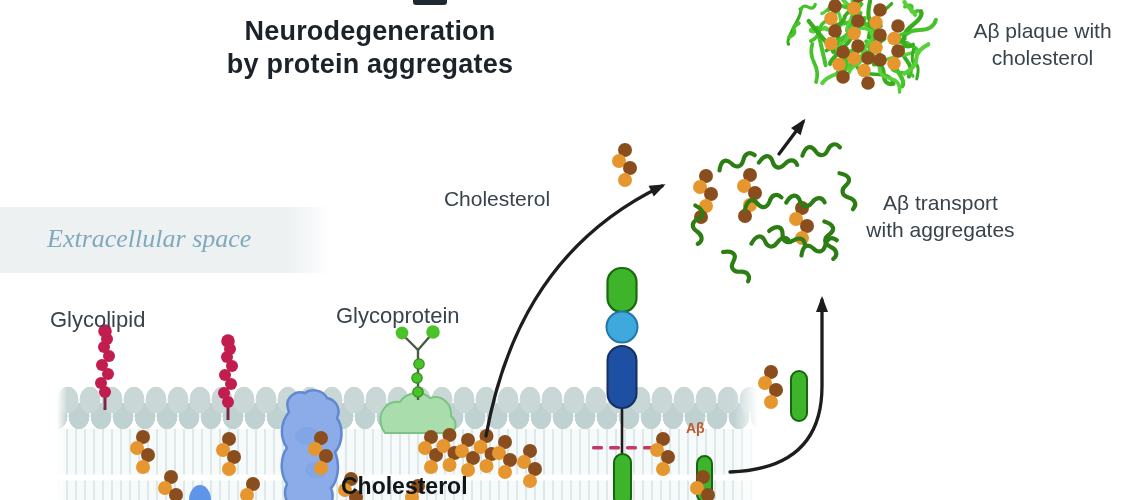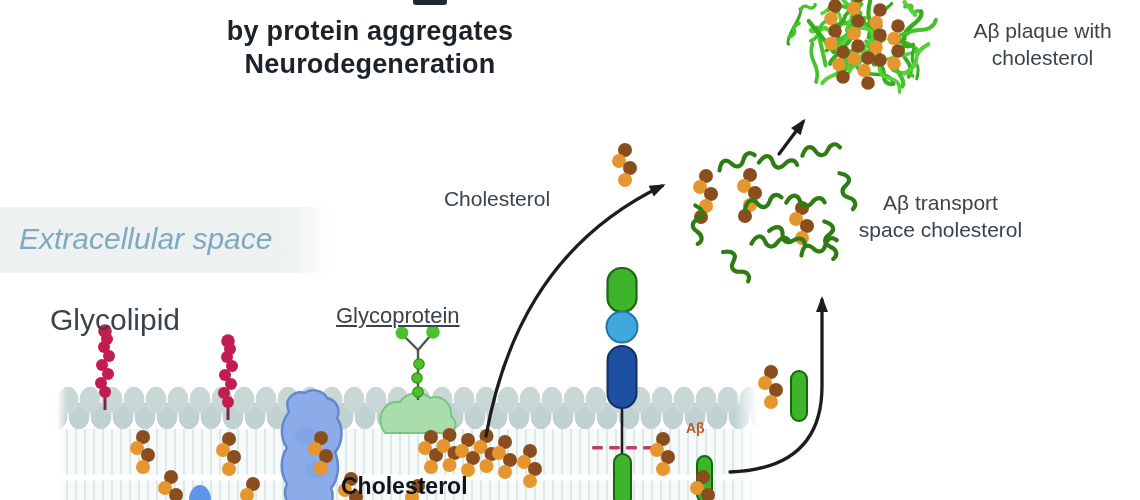--- a/index.html
+++ b/index.html
@@ -12,32 +12,33 @@
   
   .title{
     left:165px;top:15px;width:410px;text-align:center;
     font-size:27px;font-weight:bold;line-height:33px;color:var(--title-text,#1b222a);
     letter-spacing:.2px;z-index:3;
   }
   .lbl{color:var(--label-text,#39434b);font-size:21px;line-height:27px;text-align:center;z-index:3;}
   .lbl-plaque{left:945px;top:17px;width:195px;}
   .lbl-transport{left:412px;top:185px;width:170px;}
   .lbl-oligomers{left:848px;top:189px;width:185px;}
-  .lbl-glycolipid{left:50px;top:306px;width:140px;text-align:left;font-size:30px;}
-  .lbl-glycoprotein{left:336px;top:302px;width:160px;text-align:left;font-size:22px;text-decoration:underline;}
+  .lbl-glycolipid{left:50px;top:306px;width:140px;text-align:left;font-size:22px;}
+  .lbl-glycoprotein{left:336px;top:302px;width:160px;text-align:left;font-size:22px;}
   .lbl-cholesterol{left:341px;top:473px;width:160px;text-align:left;font-size:23px;font-weight:bold;color:var(--cholesterol-label-text,#101519);}
   .lbl-ab{left:686px;top:415px;width:50px;text-align:left;font-size:14px;font-weight:bold;color:var(--ab-label-orange,#bf5a2c);}
   .extracellular{
     left:0;top:207px;width:332px;height:66px;z-index:3;
     background:linear-gradient(90deg,var(--extracellular-bg,#edf1f2) 86%,rgba(237,241,242,0));
   }
   .extracellular span{
-    position:absolute;left:19px;top:0;line-height:64px;
-    font-size:30px;font-style:italic;color:var(--extracellular-text,#7fa9bd);
+    position:absolute;left:47px;top:0;line-height:64px;
+    font-size:26px;font-style:italic;color:var(--extracellular-text,#7fa9bd);
     white-space:nowrap;
+    font-family:Liberation Serif, serif;
   }
   .cut-mark{left:413px;top:0;width:34px;height:5px;background:#202830;border-radius:0 0 3px 3px;z-index:3;}
   
   .membrane{
     left:57px;top:385px;width:701px;height:115px;z-index:1;
     -webkit-mask-image:linear-gradient(90deg,transparent 0,#000 10px,#000 calc(100% - 24px),transparent 100%);
             mask-image:linear-gradient(90deg,transparent 0,#000 10px,#000 calc(100% - 24px),transparent 100%);
   }
   .m-heads{
     position:absolute;left:0;top:0;width:100%;height:46px;
@@ -58,36 +59,36 @@
   svg.scene{position:absolute;left:0;top:0;z-index:2;pointer-events:none;}
 </style>
 </head>
 <body>
 
 <div class="stage">
 
   <div class="abs cut-mark"></div>
 
   <div class="abs title">
+    <div>Neurodegeneration</div>
     <div>by protein aggregates</div>
-    <div>Neurodegeneration</div>
   </div>
 
   <div class="abs lbl lbl-plaque">
     <div>Aβ plaque with</div>
     <div>cholesterol</div>
   </div>
 
   <div class="abs lbl lbl-transport">
     <div>Cholesterol</div>
   </div>
 
   <div class="abs lbl lbl-oligomers">
     <div>Aβ transport</div>
-    <div>space cholesterol</div>
+    <div>with aggregates</div>
   </div>
 
   <div class="abs extracellular">
     <span>Extracellular space</span>
   </div>
 
   <div class="abs lbl lbl-glycolipid">Glycolipid</div>
   <div class="abs lbl lbl-glycoprotein">Glycoprotein</div>
   <div class="abs lbl lbl-cholesterol">Cholesterol</div>
   <div class="abs lbl lbl-ab">Aβ</div>

